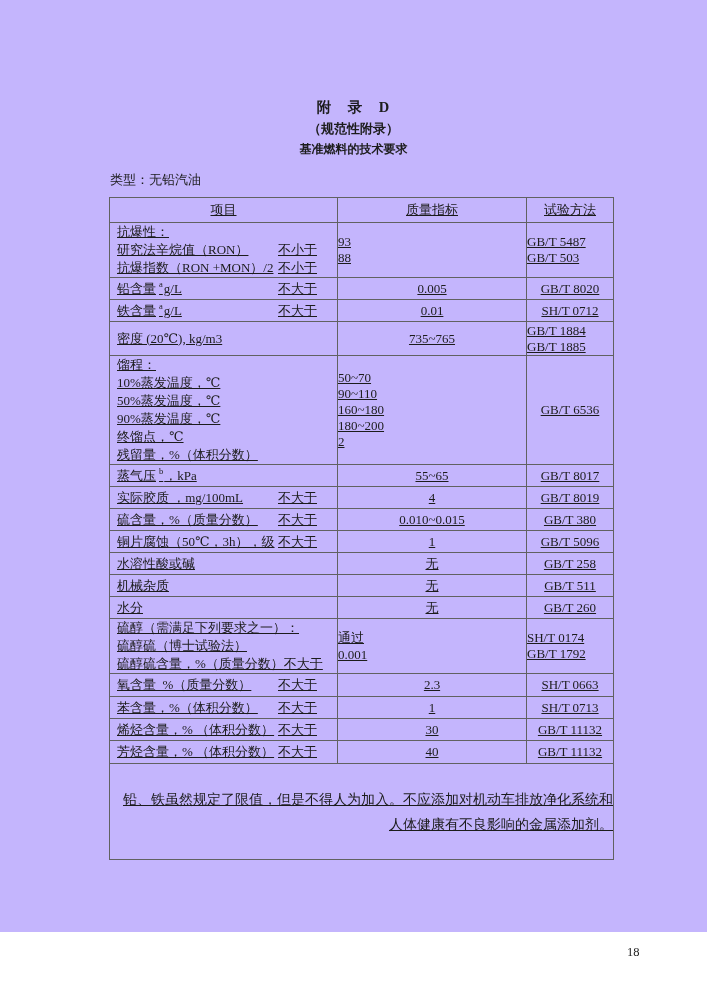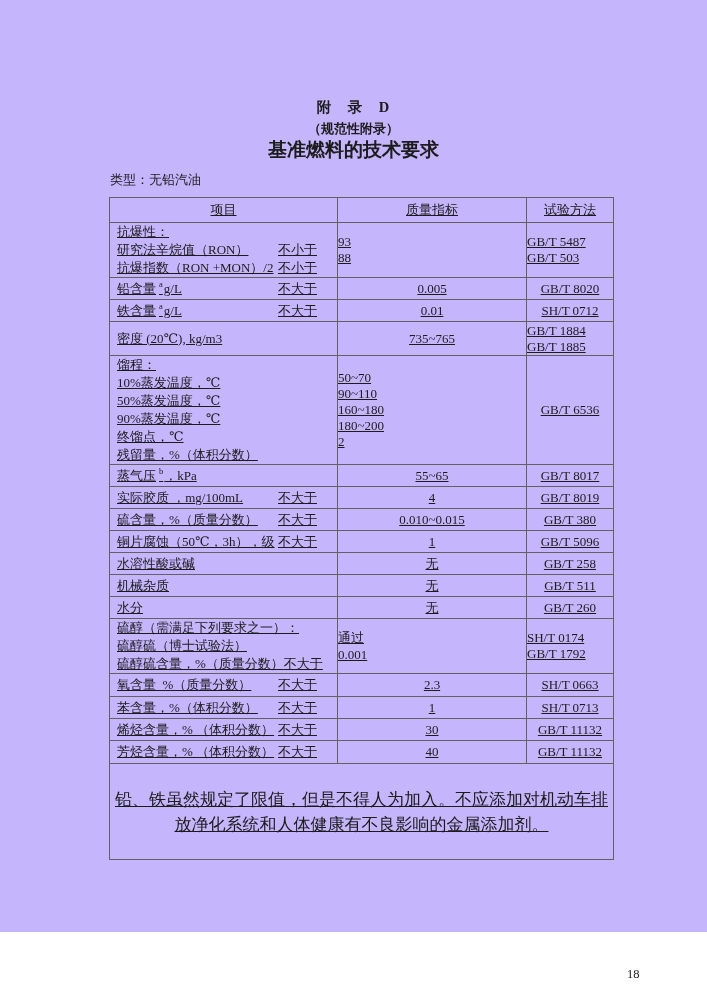--- a/index.html
+++ b/index.html
@@ -6,21 +6,21 @@
   body {
     width:707px; height:1000px; background:#ffffff; overflow:hidden;
     font-family:"Liberation Serif","DejaVu Serif",serif;
     color:#1c1c1c;
   }
   .page { position:relative; width:707px; height:932px; background:#c4b5fd; }
 
   .title-block { position:absolute; top:96px; left:0; width:707px; text-align:center; font-weight:bold; }
   .title-l1 { font-size:14.5px; line-height:22px; white-space:pre; letter-spacing:1px; }
   .title-l2 { font-size:13px;  line-height:21px; }
-  .title-l3 { font-size:19px;  line-height:21px; }
+  .title-l3 { font-size:12px;  line-height:21px; }
 
   .type-line { position:absolute; top:171px; left:110px; font-size:13px; }
 
   table.spec {
     position:absolute; top:197px; left:109px;
     border-collapse:collapse; table-layout:fixed; width:504px;
     font-size:13px;
   }
   table.spec td, table.spec th {
     border:1px solid #616161; padding:0; vertical-align:middle;
@@ -41,25 +41,25 @@
   .qual { white-space:pre; }
   .sup { font-size:8.5px; vertical-align:super; margin:0 1px 0 3px; line-height:0; }
 
   .lines { display:flex; flex-direction:column; justify-content:space-evenly; height:100%; }
   td.c1 .lines { padding:0 20px 0 7px; }
   .line { display:flex; justify-content:space-between; align-items:center; }
   .lines.lc { text-align:left; }
   .lines.lc .line { display:block; }
 
   td.fnote {
-    vertical-align:top; text-align:center;
-    padding:4px 8px 0 7px; font-size:17px; line-height:25px;
+    vertical-align:top; text-align:right;
+    padding:4px 8px 0 7px; font-size:14px; line-height:25px;
   }
 
-  .page-number { position:absolute; top:967px; left:627px; font-size:12.5px; }
+  .page-number { position:absolute; top:945px; left:627px; font-size:12.5px; }
 </style>
 </head>
 <body>
 
 <div class="page">
 
   <div class="title-block">
     <div class="title-l1">附　录　D</div>
     <div class="title-l2">（规范性附录）</div>
     <div class="title-l3">基准燃料的技术要求</div>

